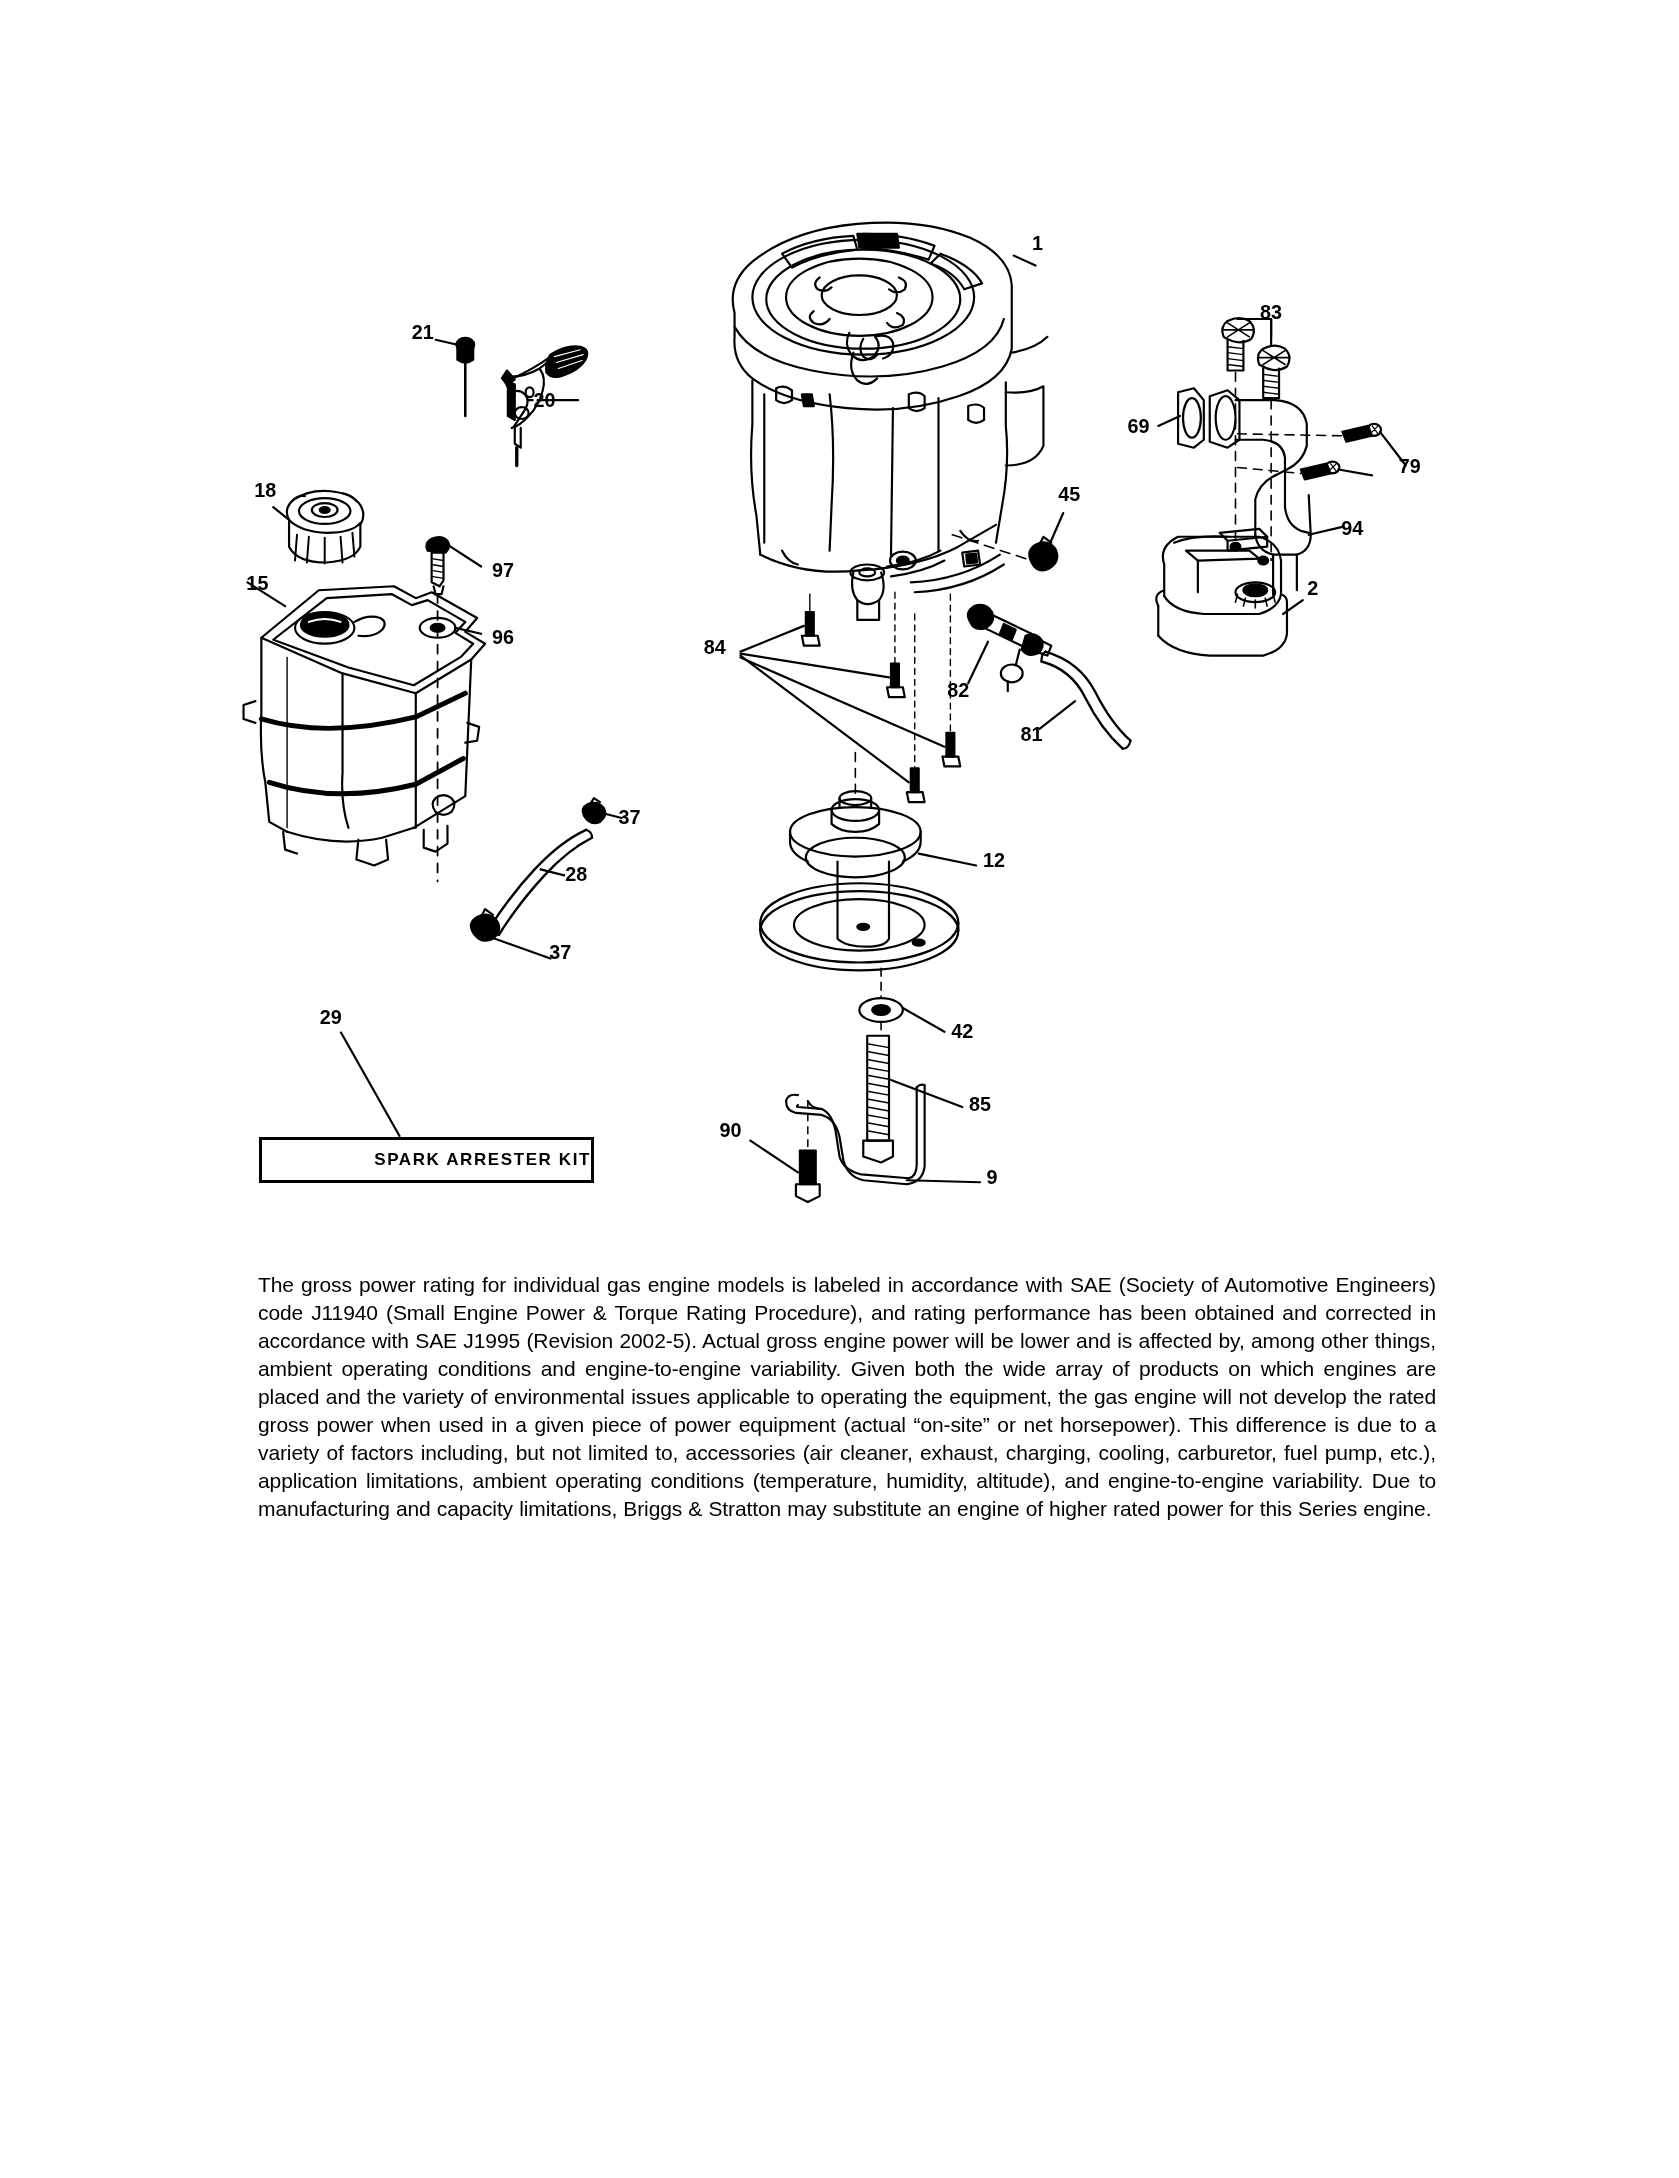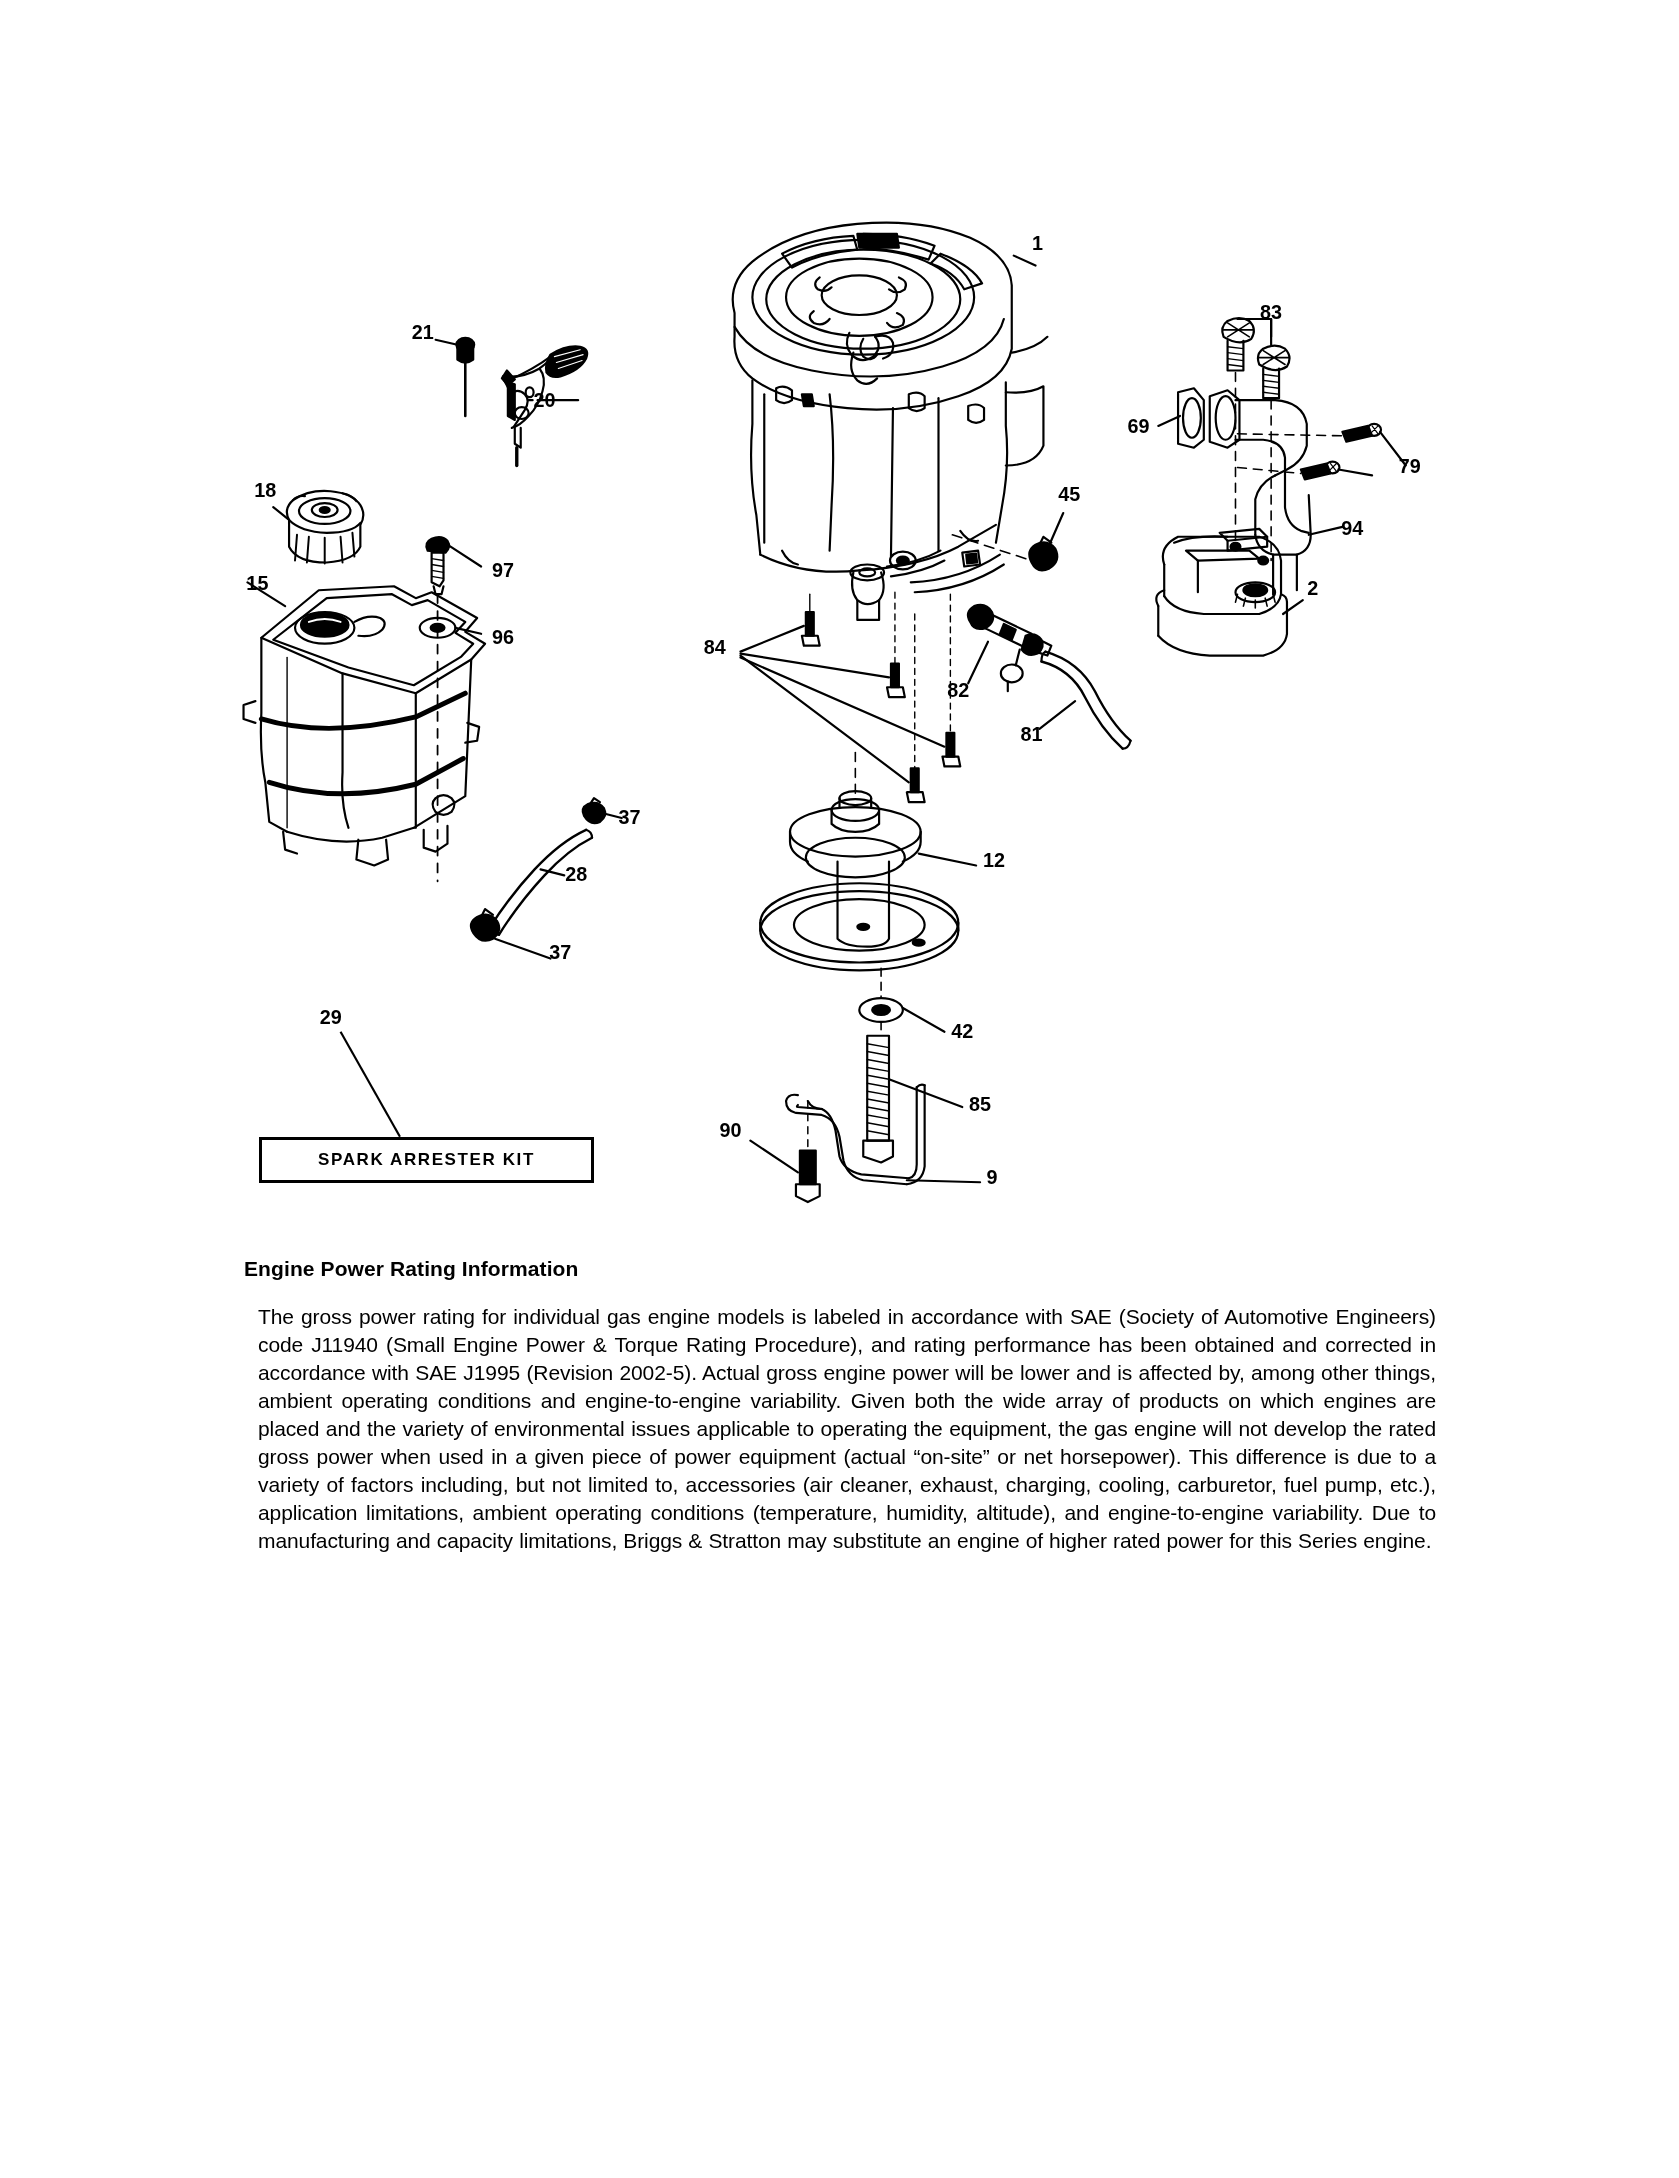--- a/index.html
+++ b/index.html
@@ -34,21 +34,21 @@
   #spark-arrester-box {
     position: absolute;
     left: 259px;
     top: 1137px;
     width: 335px;
     height: 46px;
     border: 3px solid #000;
     background: #fff;
     display: flex;
     align-items: center;
-    justify-content: center;
+    justify-content: flex-end;
     box-sizing: border-box;
   }
   #spark-arrester-box .label {
     font-size: 17px;
     font-weight: bold;
     letter-spacing: 1.6px;
     font-family: "Liberation Sans", sans-serif;
   }
 
   
@@ -482,18 +482,17 @@
 
       <line x1="344" y1="1042" x2="404" y2="1148" stroke="#000" stroke-width="2.2"></line>
     </svg>
   </div>
 
   <div id="spark-arrester-box">
     <span class="label">SPARK ARRESTER KIT</span>
   </div>
 
   <div id="text-block">
-    <h2 id="section-heading">Engine Power Rating Information</h2>
     <p id="body-paragraph">The gross power rating for individual gas engine models is labeled in accordance with SAE (Society of Automotive Engineers) code J11940 (Small Engine Power &amp; Torque Rating Procedure), and rating performance has been obtained and corrected in accordance with SAE J1995 (Revision 2002-5).  Actual gross engine power will be lower and is affected by, among other things, ambient operating conditions and engine-to-engine variability.  Given both the wide array of products on which engines are placed and the variety of environmental issues applicable to operating the equipment, the gas engine will not develop the rated gross power when used in a given piece of power equipment (actual “on-site” or net horsepower).  This difference is due to a variety of factors including, but not limited to, accessories (air cleaner, exhaust, charging, cooling, carburetor, fuel pump, etc.), application limitations, ambient operating conditions (temperature, humidity, altitude), and engine-to-engine variability.  Due to manufacturing and capacity limitations, Briggs &amp; Stratton may substitute an engine of higher rated power for this Series engine.</p>
   </div>
 
 </div>
 
 
 </body></html>

